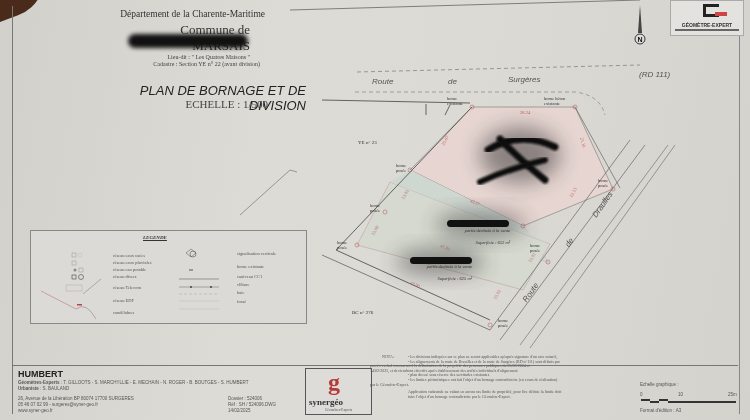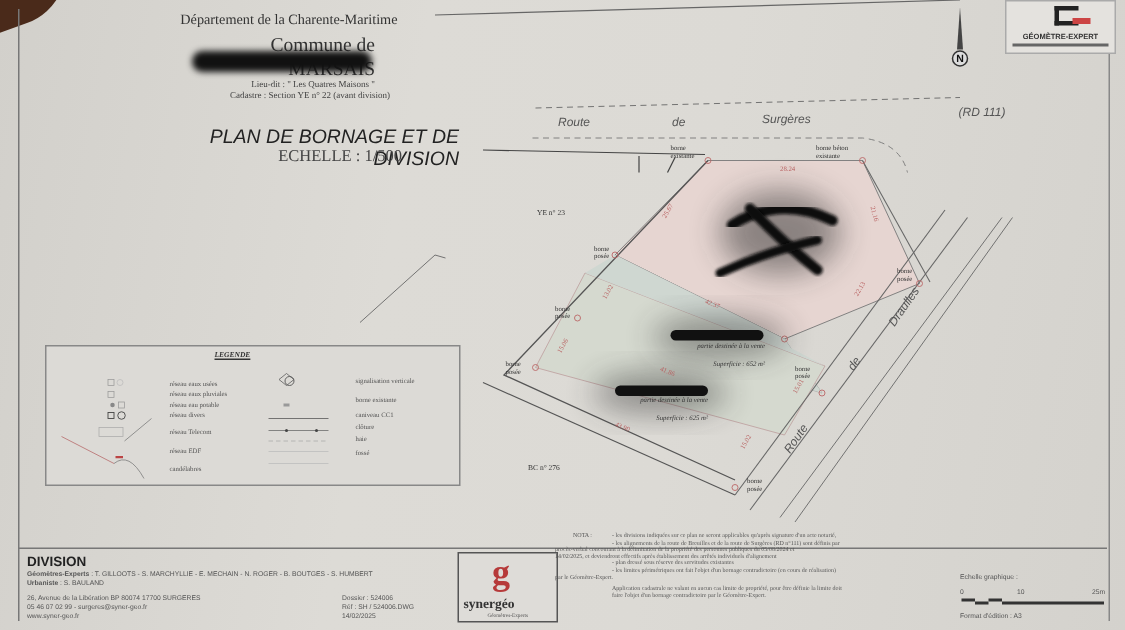--- a/index.html
+++ b/index.html
@@ -197,21 +197,21 @@
     <div class="leg-item" style="left:82px;top:79px;">candélabres</div>
     <div class="leg-item" style="left:206px;top:20px;">signalisation verticale</div>
     <div class="leg-item" style="left:206px;top:33px;">borne existante</div>
     <div class="leg-item" style="left:206px;top:43px;">caniveau CC1</div>
     <div class="leg-item" style="left:206px;top:51px;">clôture</div>
     <div class="leg-item" style="left:206px;top:59px;">haie</div>
     <div class="leg-item" style="left:206px;top:68px;">fossé</div>
   </div>
 
   <div class="abs footer">
-    <div class="syn">DIVISION</div>
+    <div class="syn">HUMBERT</div>
     <div class="small" style="left:6px;top:14px;"><b>Géomètres-Experts</b> <span>: T. GILLOOTS - S. MARCHYLLIE - E. MECHAIN - N. ROGER - B. BOUTGES - S. HUMBERT</span></div>
     <div class="small" style="left:6px;top:20px;"><b>Urbaniste</b> <span>: S. BAULAND</span></div>
     <div class="small" style="left:6px;top:30px;">26, Avenue de la Libération BP 80074 17700 SURGERES</div>
     <div class="small" style="left:6px;top:36px;">05 46 07 02 99 - surgeres@syner-geo.fr</div>
     <div class="small" style="left:6px;top:42px;">www.syner-geo.fr</div>
     <div class="small" style="left:216px;top:30px;">Dossier : 524006</div>
     <div class="small" style="left:216px;top:36px;">Réf : SH / 524006.DWG</div>
     <div class="small" style="left:216px;top:42px;">14/02/2025</div>
   </div>
 

